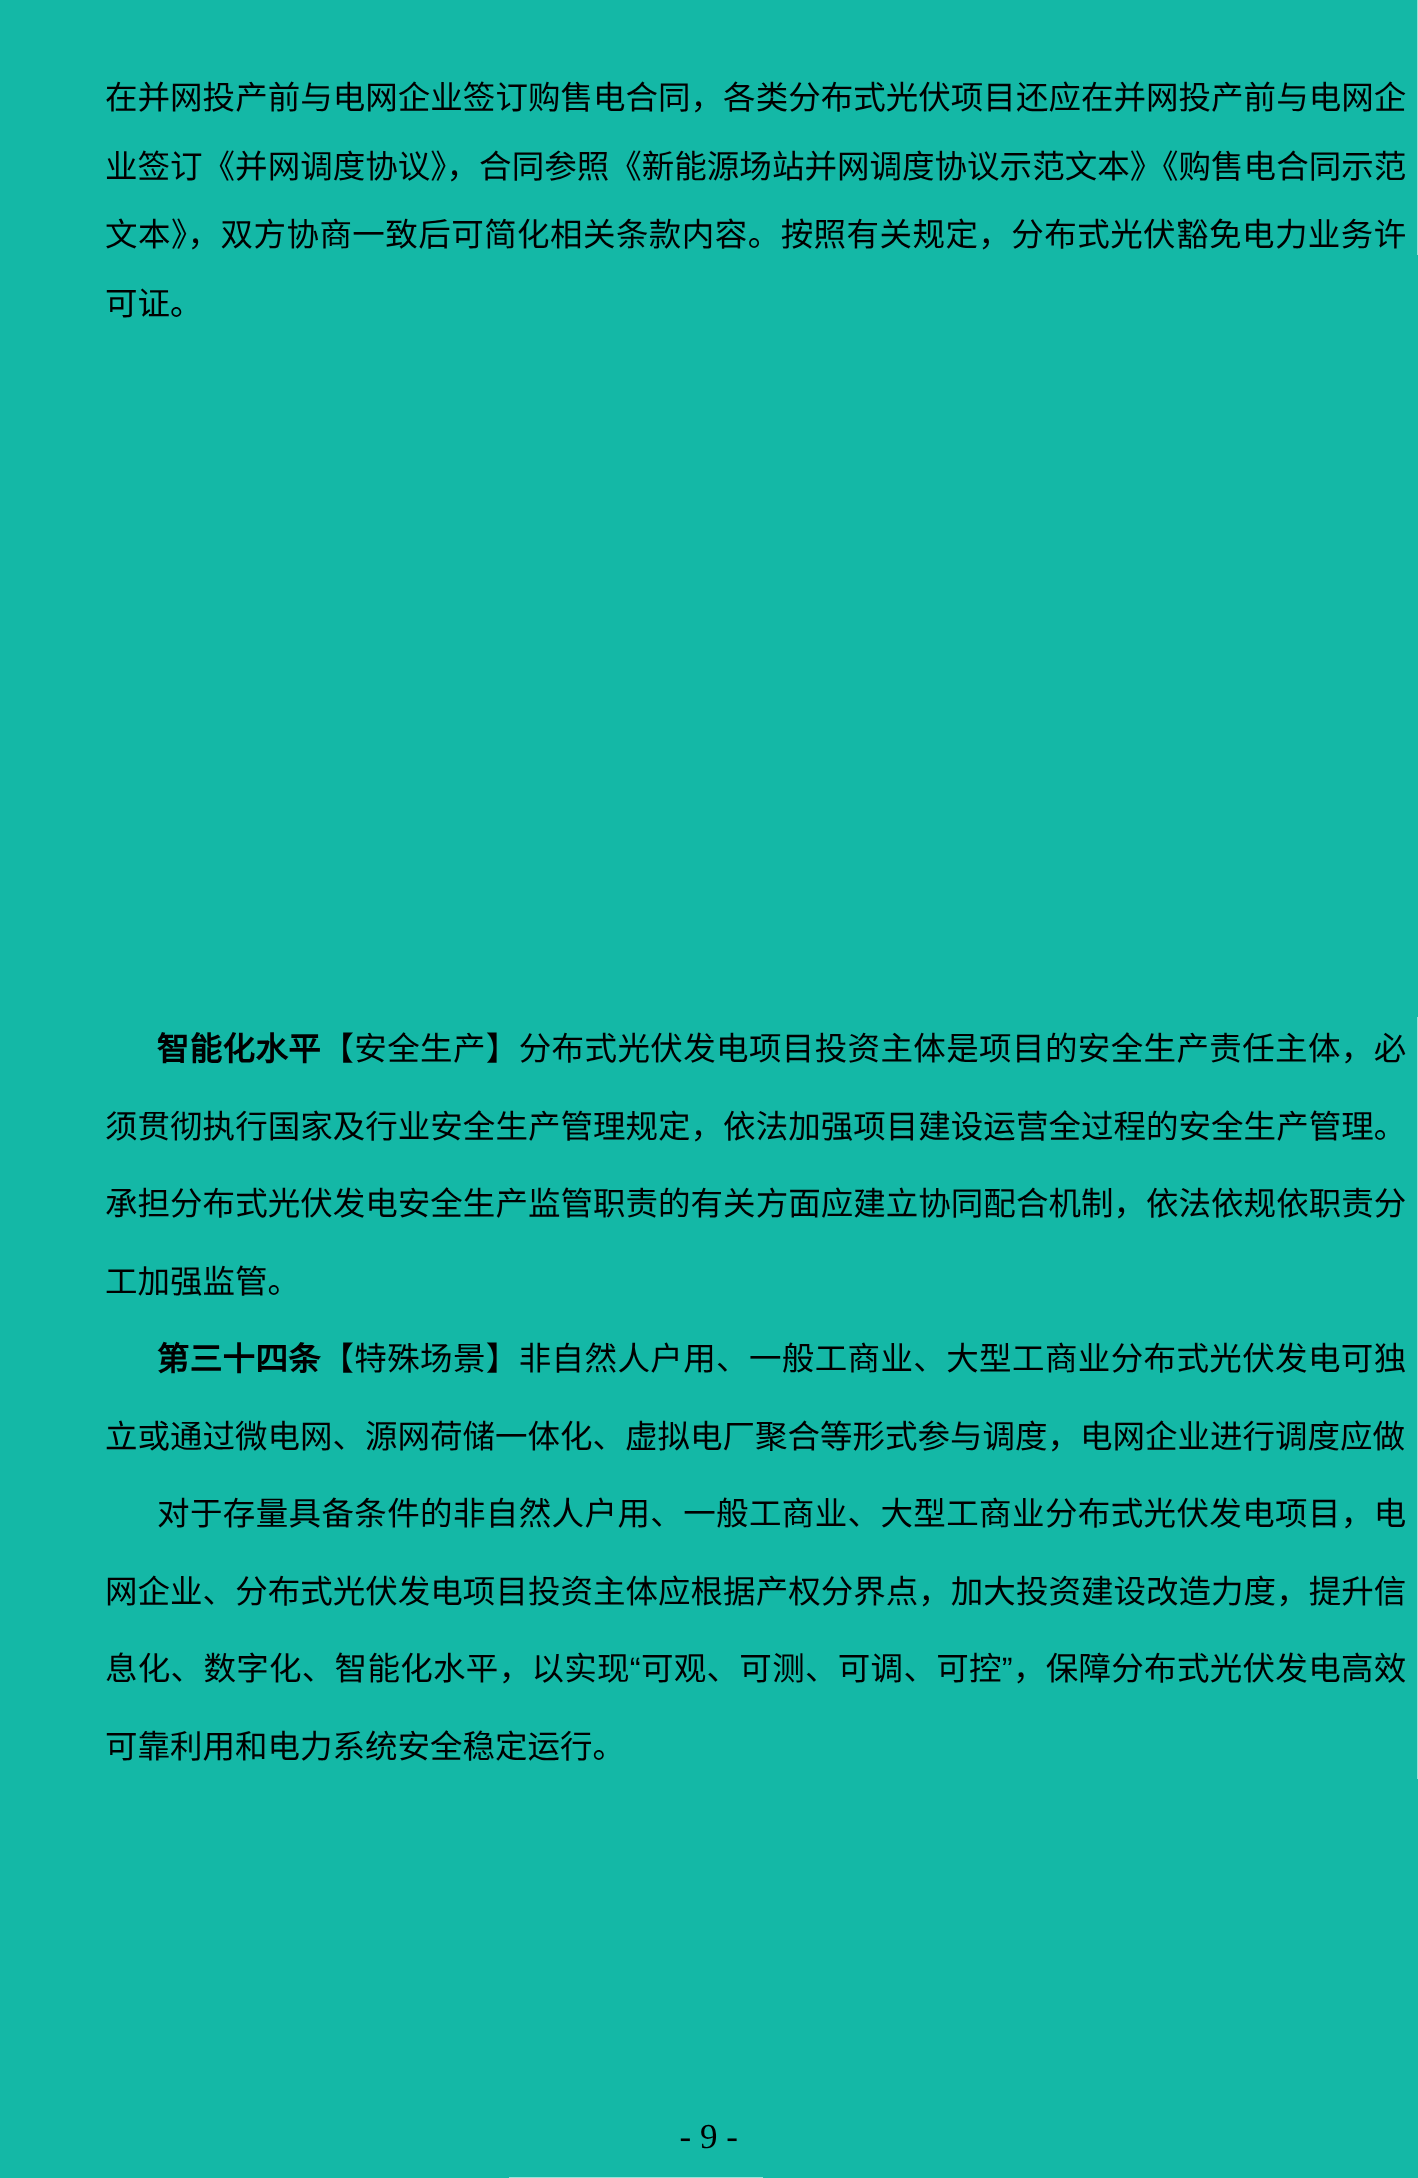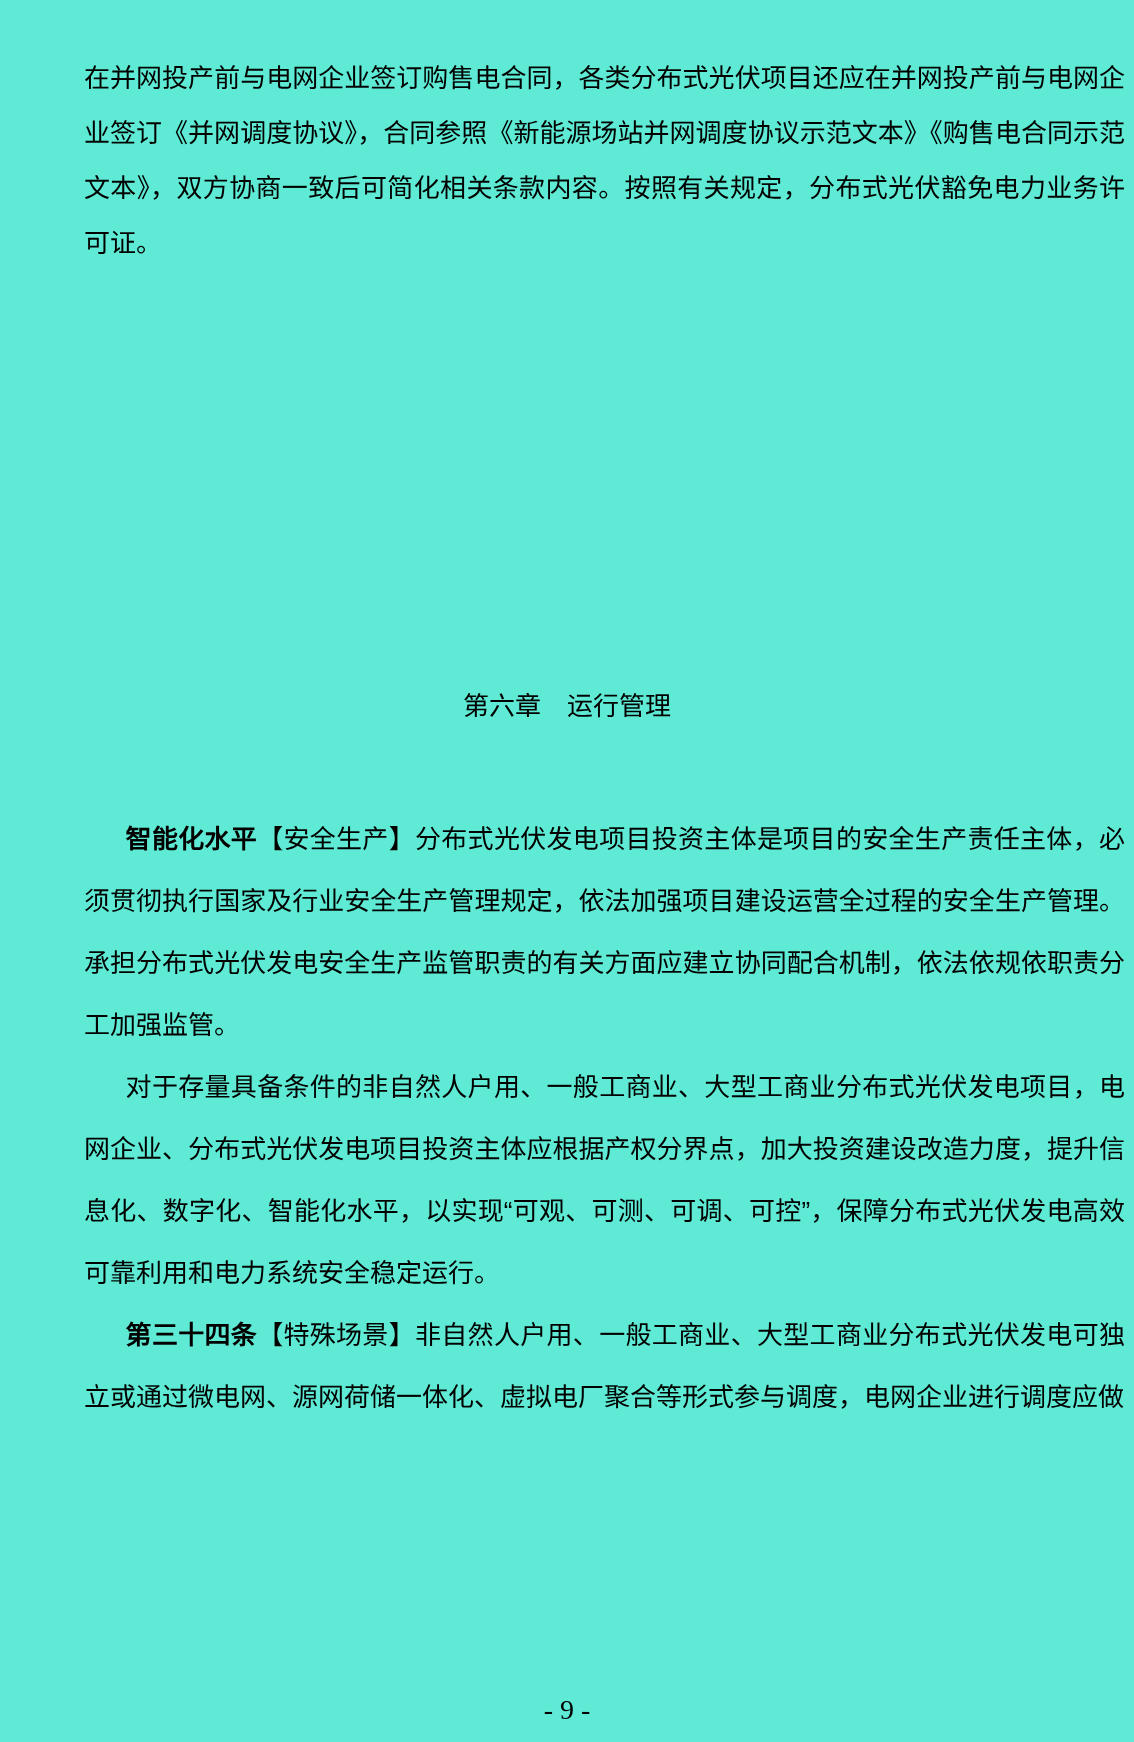--- a/index.html
+++ b/index.html
@@ -4,21 +4,21 @@
 <style>
   html, body {
     margin: 0;
     padding: 0;
     background: #ffffff;
   }
   .page {
     position: relative;
     width: 1134px;
     height: 1742px;
-    background: #5eead4;
+    background: #14b8a6;
     overflow: hidden;
     font-family: "Liberation Sans", "DejaVu Sans", sans-serif;
     color: #000000;
   }
   .textblock {
     position: absolute;
     left: 84px;
     width: 1041px;
     font-size: 26px;
     text-align: justify;
@@ -71,23 +71,22 @@
 </style>
 </head>
 <body>
 
 <div class="page">
 
   <div class="textblock block-a">
     <p class="para no-indent"><b></b><span>在并网投产前与电网企业签订购售电合同，各类分布式光伏项目还应在并网投产前与电网企业签订《并网调度协议》，合同参照《新能源场站并网调度协议示范文本》《购售电合同示范文本》，双方协商一致后可简化相关条款内容。按照有关规定，分布式光伏豁免电力业务许可证。</span></p>
   </div>
 
-  <h2 class="chapter">第六章　运行管理</h2>
 
   <div class="textblock block-b">
     <p class="para"><b>智能化水平</b><span>【安全生产】分布式光伏发电项目投资主体是项目的安全生产责任主体，必须贯彻执行国家及行业安全生产管理规定，依法加强项目建设运营全过程的安全生产管理。承担分布式光伏发电安全生产监管职责的有关方面应建立协同配合机制，依法依规依职责分工加强监管。</span></p>
+    <p class="para"><b>第三十四条</b><span>【特殊场景】非自然人户用、一般工商业、大型工商业分布式光伏发电可独立或通过微电网、源网荷储一体化、虚拟电厂聚合等形式参与调度，电网企业进行调度应做</span></p>
     <p class="para"><b></b><span>对于存量具备条件的非自然人户用、一般工商业、大型工商业分布式光伏发电项目，电网企业、分布式光伏发电项目投资主体应根据产权分界点，加大投资建设改造力度，提升信息化、数字化、智能化水平，以实现“可观、可测、可调、可控”，保障分布式光伏发电高效可靠利用和电力系统安全稳定运行。</span></p>
-    <p class="para"><b>第三十四条</b><span>【特殊场景】非自然人户用、一般工商业、大型工商业分布式光伏发电可独立或通过微电网、源网荷储一体化、虚拟电厂聚合等形式参与调度，电网企业进行调度应做</span></p>
   </div>
 
   <div class="page-number">- 9 -</div>
 
 </div>
 
 </body></html>

